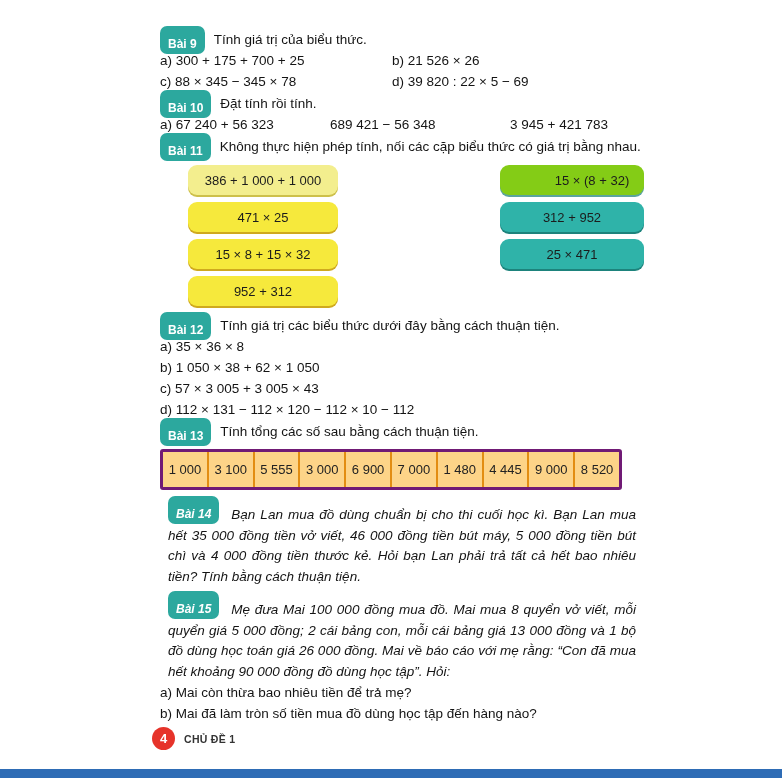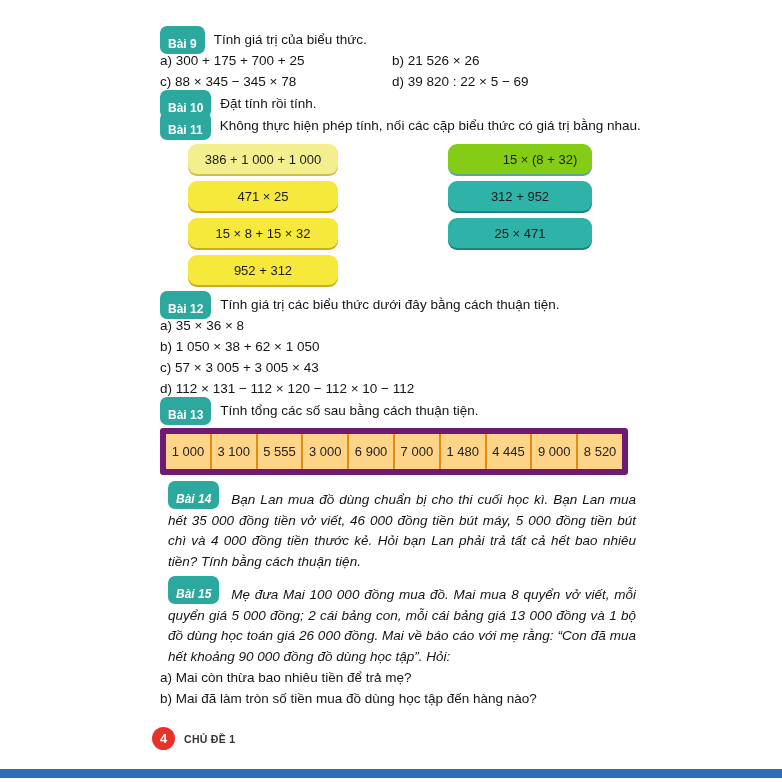--- a/index.html
+++ b/index.html
@@ -47,20 +47,21 @@
   }
   .grid3 {
     display: grid;
     grid-template-columns: 170px 180px 1fr;
     height: 21px;
   }
   .line12 { height: 21px; }
   .match-area {
     display: flex;
     margin: 8px 0 9px;
+    justify-content: space-between;
   }
   .match-col {
     display: flex;
     flex-direction: column;
     gap: 7px;
   }
   .match-col.left { margin-left: 28px; width: 150px; }
   .match-col.right { margin-left: 110px; width: 144px; }
   .mbox {
     height: 30px;
@@ -73,21 +74,21 @@
   }
   .mbox.yellow { background: #f6e93c; box-shadow: 0 2px 0 #cfa91e; }
   .mbox.yellow.light { background: #f3ee8e; box-shadow: 0 2px 0 #cdc04a; }
   .mbox.teal { background: #2fb3a9; box-shadow: 0 2px 0 #1d837c; }
   .mbox.teal.light { background: #84cc16; box-shadow: 0 2px 0 #5ba49e; padding-left: 40px; }
   .num-strip {
     display: grid;
     grid-template-columns: repeat(10, 1fr);
     gap: 2px;
     background: #e28d12;
-    border: 6px solid #701a75;
+    border: 3px solid #701a75;
     border-radius: 3px;
     width: 456px;
     margin: 7px 0 7px;
   }
   .num-cell {
     background: #fdd488;
     text-align: center;
     padding: 7px 0;
     font-size: 13px;
     color: #222222;
@@ -152,20 +153,25 @@
     <div class="grid2">
       <span>c) 88 × 345 − 345 × 78</span>
       <span>d) 39 820 : 22 × 5 − 69</span>
     </div>
   </section>
 
   <section>
     <div class="ex-head">
       <span class="badge">Bài 10</span>
       <span class="ex-title">Đặt tính rồi tính.</span>
+    </div>
+    <div class="grid3">
+      <span>a) 67 240 + 56 323</span>
+      <span>689 421 − 56 348</span>
+      <span>3 945 + 421 783</span>
     </div>
   </section>
 
   <section>
     <div class="ex-head">
       <span class="badge">Bài 11</span>
       <span class="ex-title">Không thực hiện phép tính, nối các cặp biểu thức có giá trị bằng nhau.</span>
     </div>
     <div class="match-area">
       <div class="match-col left">

